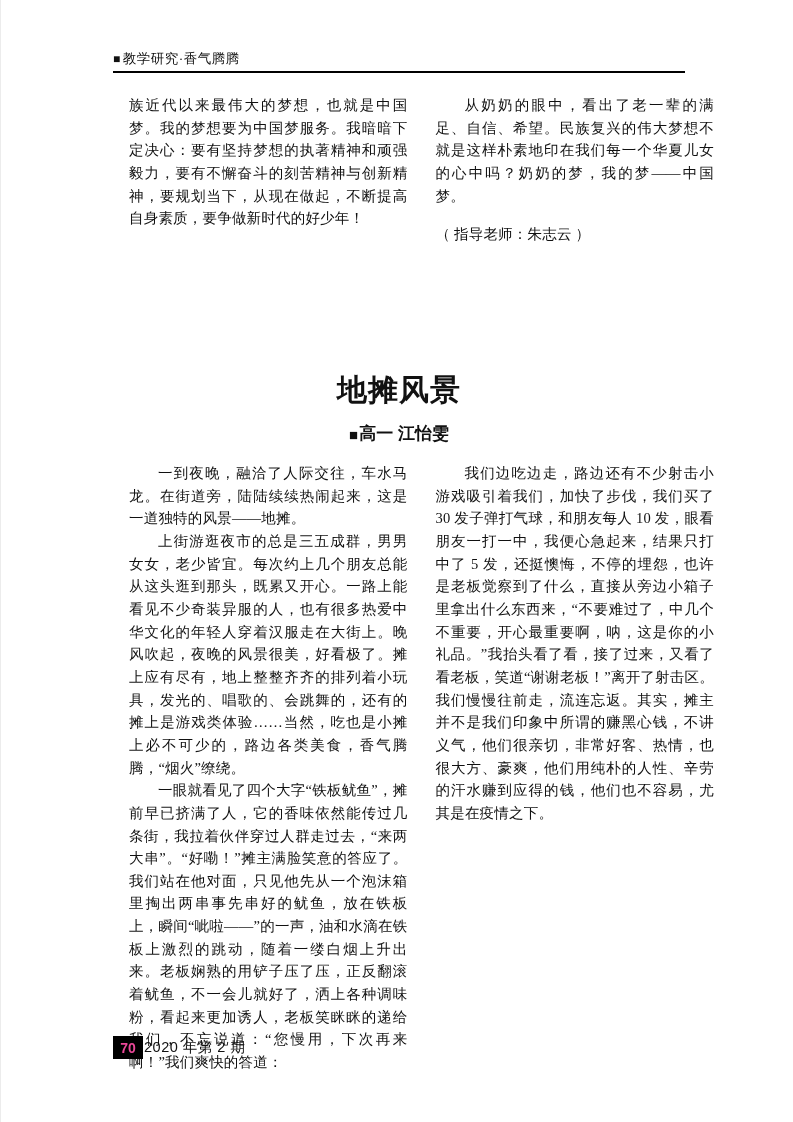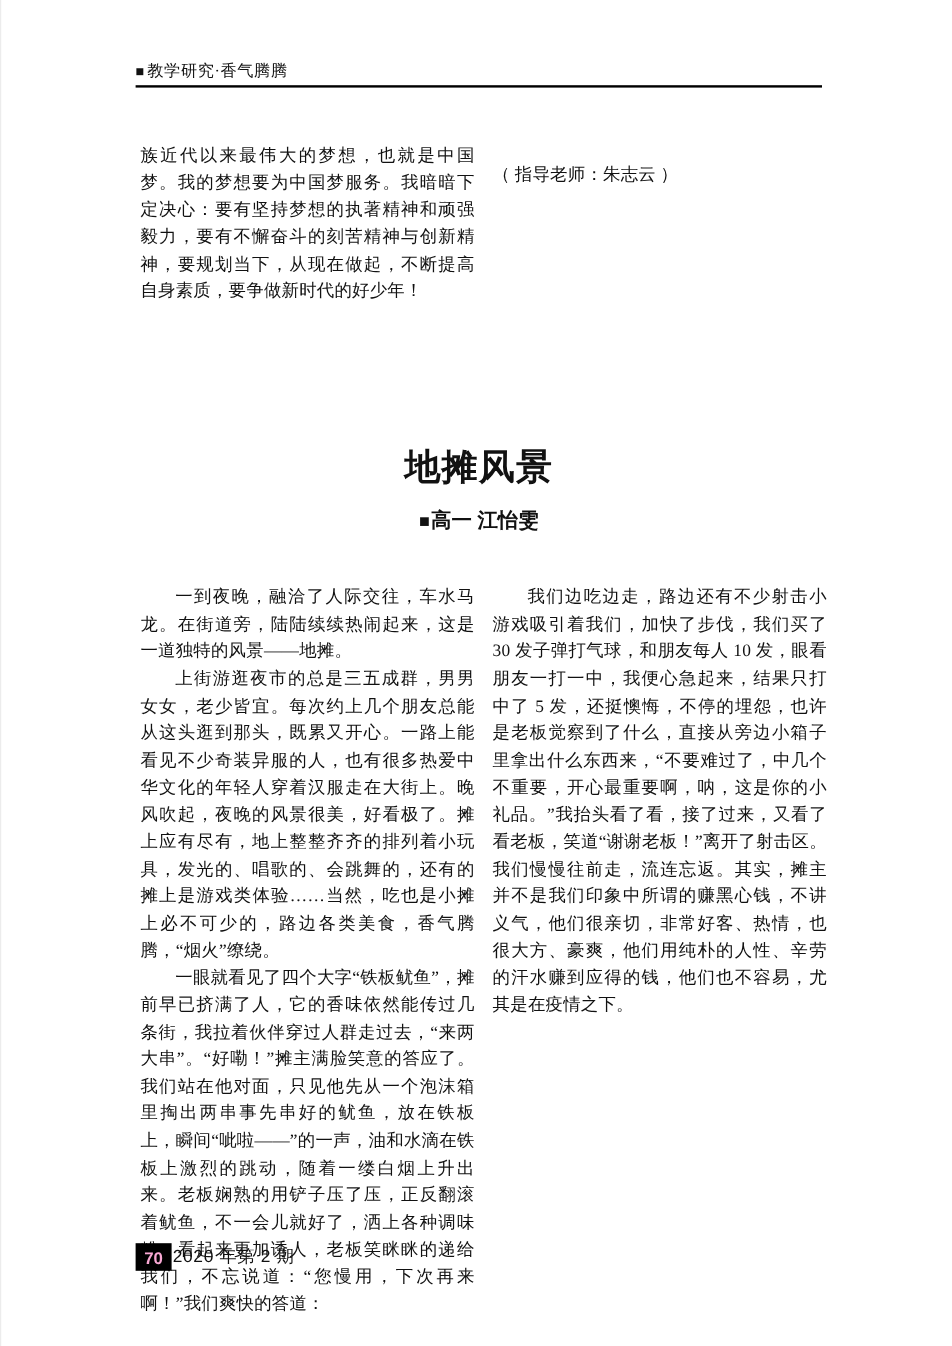--- a/index.html
+++ b/index.html
@@ -21,21 +21,21 @@
     font-size: 13.5px;
     letter-spacing: 0.5px;
     display: flex;
     align-items: center;
     line-height: 18px;
   }
   .header-label .marker { font-size: 12px; margin-right: 2px; line-height: 1; }
   .header-rule { margin-top: 3px; height: 2px; background: #000000; }
 
   
-  .two-col { position: absolute; left: 116px; width: 572px; display: flex; gap: 15px; margin-top: 25px; }
+  .two-col { position: absolute; left: 128px; width: 572px; display: flex; gap: 28px; }
   .col { width: 278.5px; flex: 0 0 278.5px; }
   .col p {
     margin: 0;
     font-size: 14.5px;
     line-height: 22.65px;
     text-align: justify;
     text-justify: inter-ideograph;
     letter-spacing: 0.2px;
   }
   .col p.indent { text-indent: 2em; }
@@ -74,21 +74,21 @@
   .article-body { top: 462px; }
 
   
   .page-footer {
     position: absolute; left: 112px; top: 1036px;
     display: flex; align-items: center;
     font-family: "Liberation Sans", "DejaVu Sans", sans-serif;
   }
   .page-num {
     width: 30px; height: 23px;
-    background: #000000; color: #f9a8d4;
+    background: #000000; color: #ec4899;
     font-size: 14px; font-weight: bold;
     display: flex; align-items: center; justify-content: center;
   }
   .issue { margin-left: 1px; font-size: 14.5px; letter-spacing: 0.5px; }
 </style>
 </head>
 <body>
 
 <div class="page">
 
@@ -98,20 +98,21 @@
       <span>教学研究·香气腾腾</span>
     </div>
     <div class="header-rule"></div>
   </header>
 
   <section class="two-col prev-article">
     <div class="col">
       <p>族近代以来最伟大的梦想，也就是中国梦。我的梦想要为中国梦服务。我暗暗下定决心：要有坚持梦想的执著精神和顽强毅力，要有不懈奋斗的刻苦精神与创新精神，要规划当下，从现在做起，不断提高自身素质，要争做新时代的好少年！</p>
     </div>
     <div class="col">
+      <p class="indent">从奶奶的眼中，看出了老一辈的满足、自信、希望。民族复兴的伟大梦想不就是这样朴素地印在我们每一个华夏儿女的心中吗？奶奶的梦，我的梦——中国梦。</p>
       <p class="instructor">（ 指导老师：朱志云 ）</p>
     </div>
   </section>
 
   <section class="article-head">
     <h1 class="article-title">地摊风景</h1>
     <div class="article-author">
       <span class="marker">■</span>
       <span>高一 江怡雯</span>
     </div>

